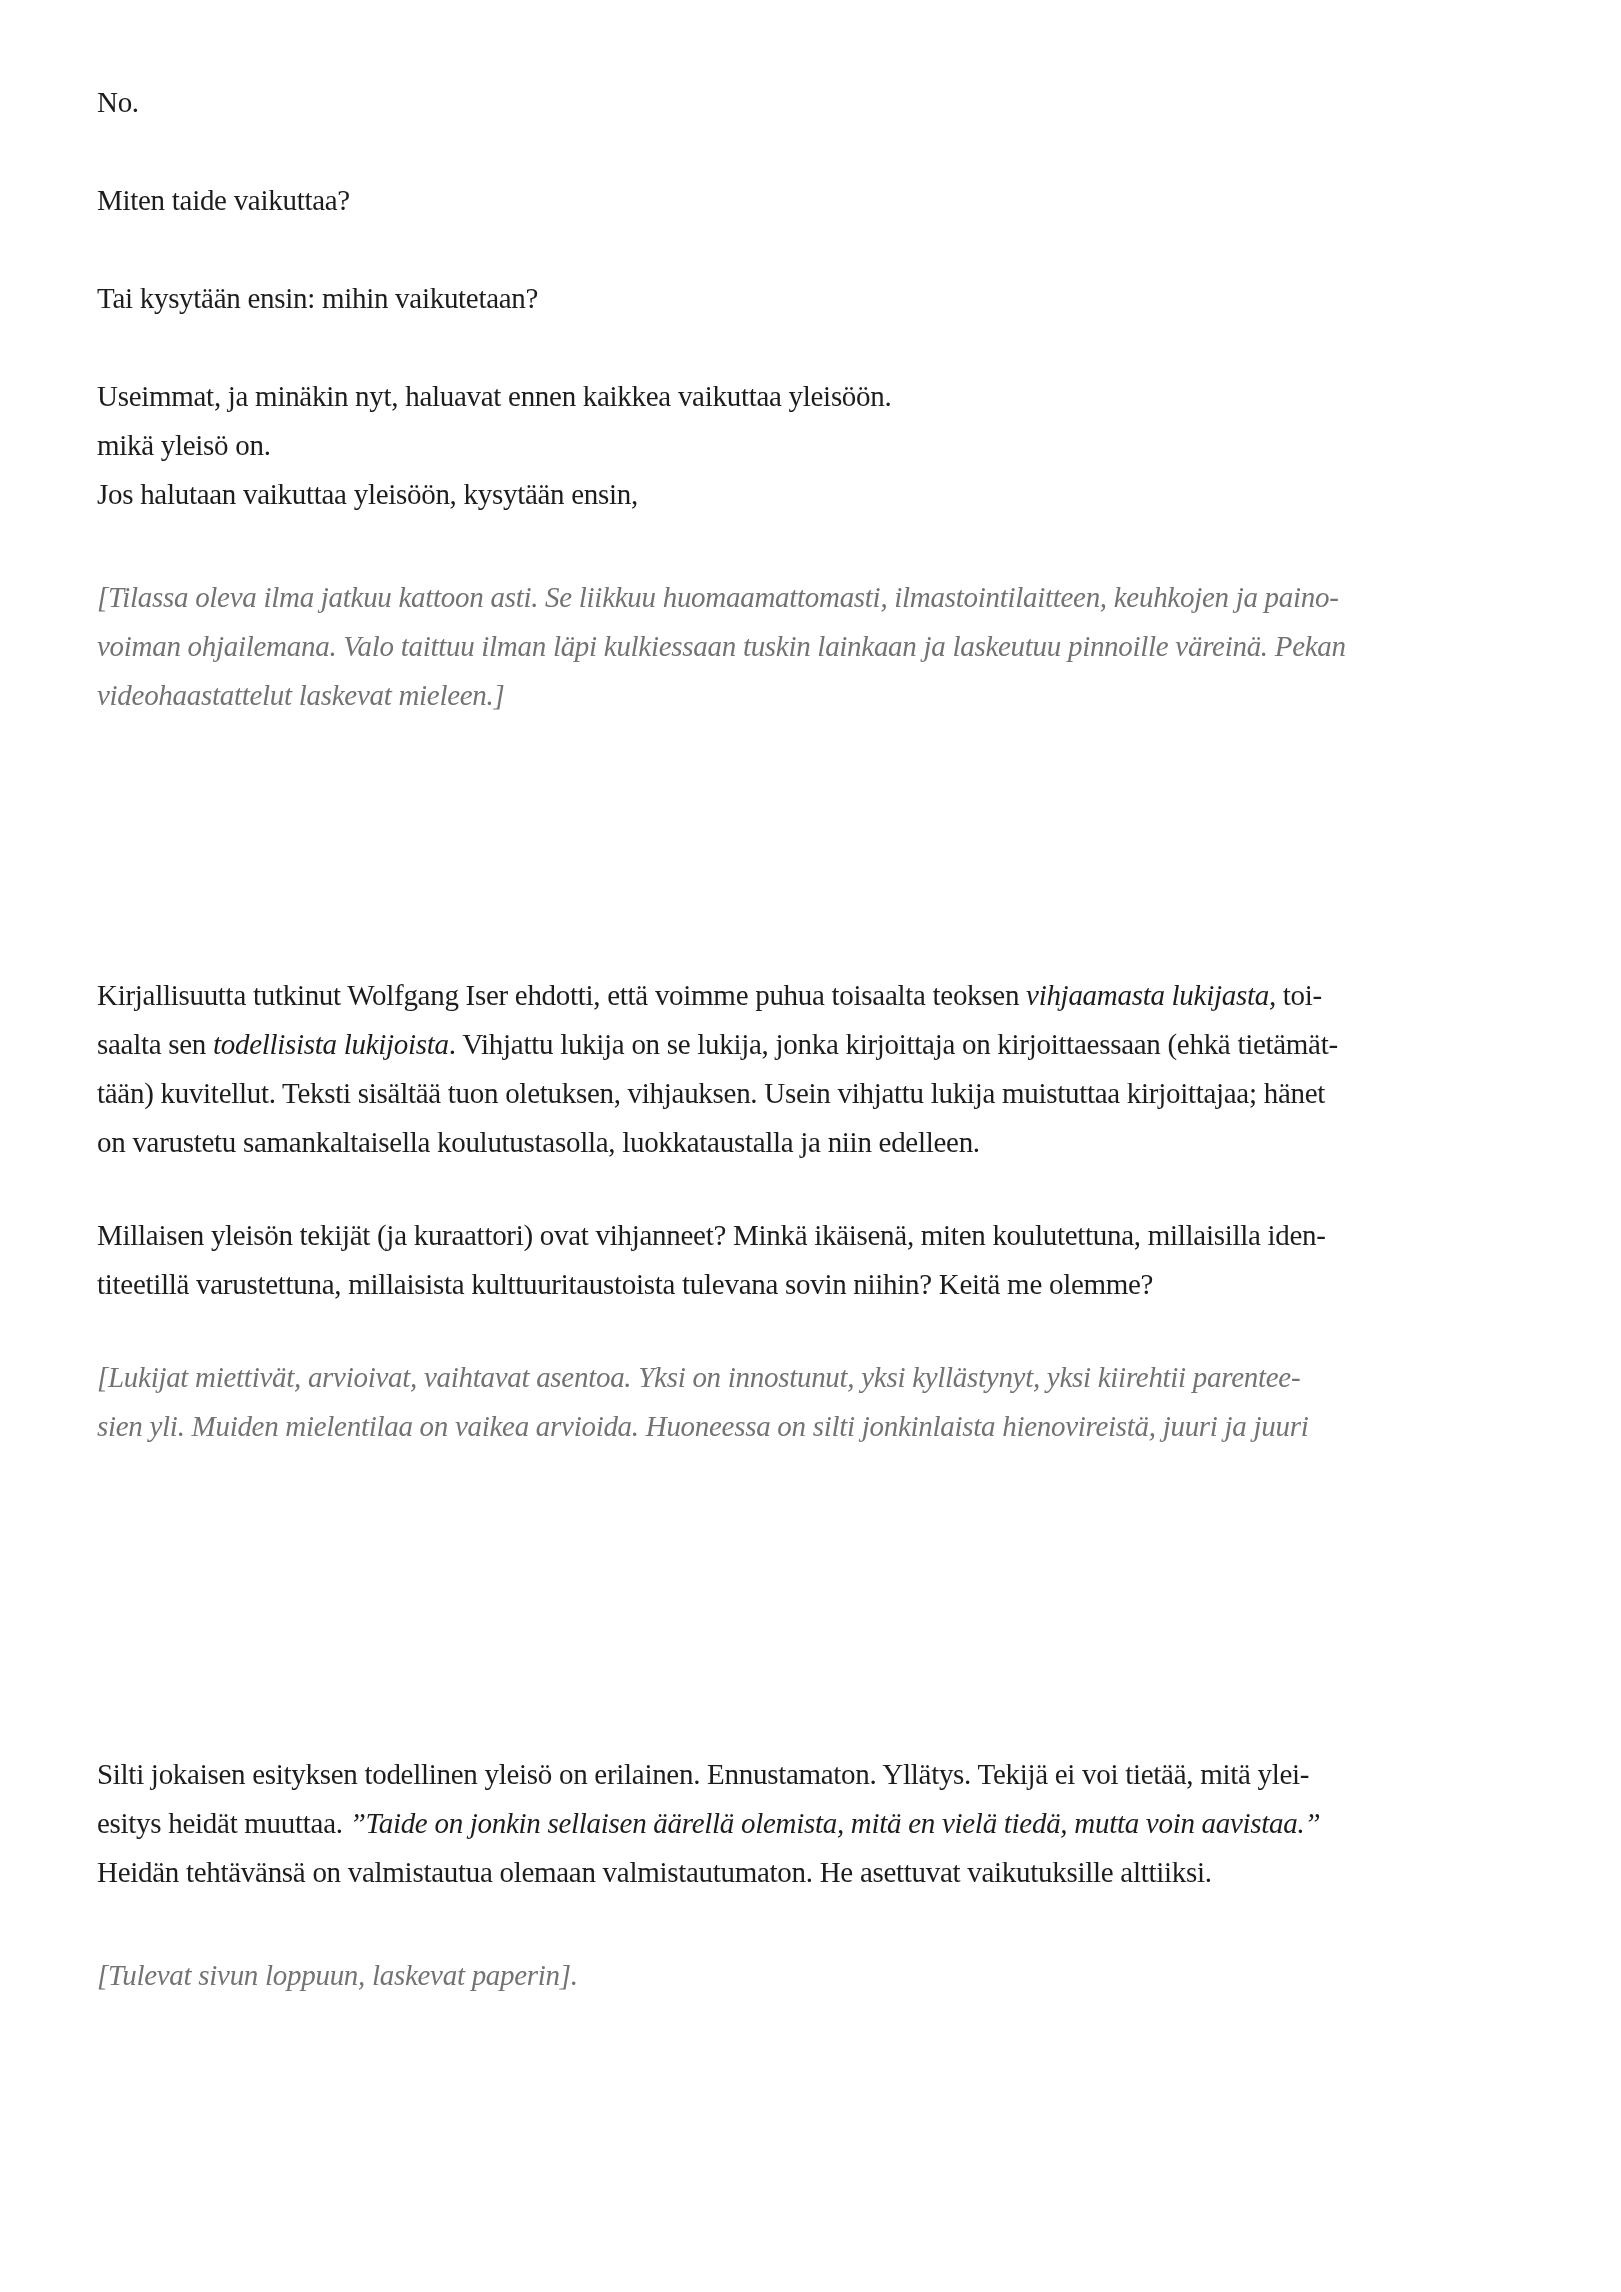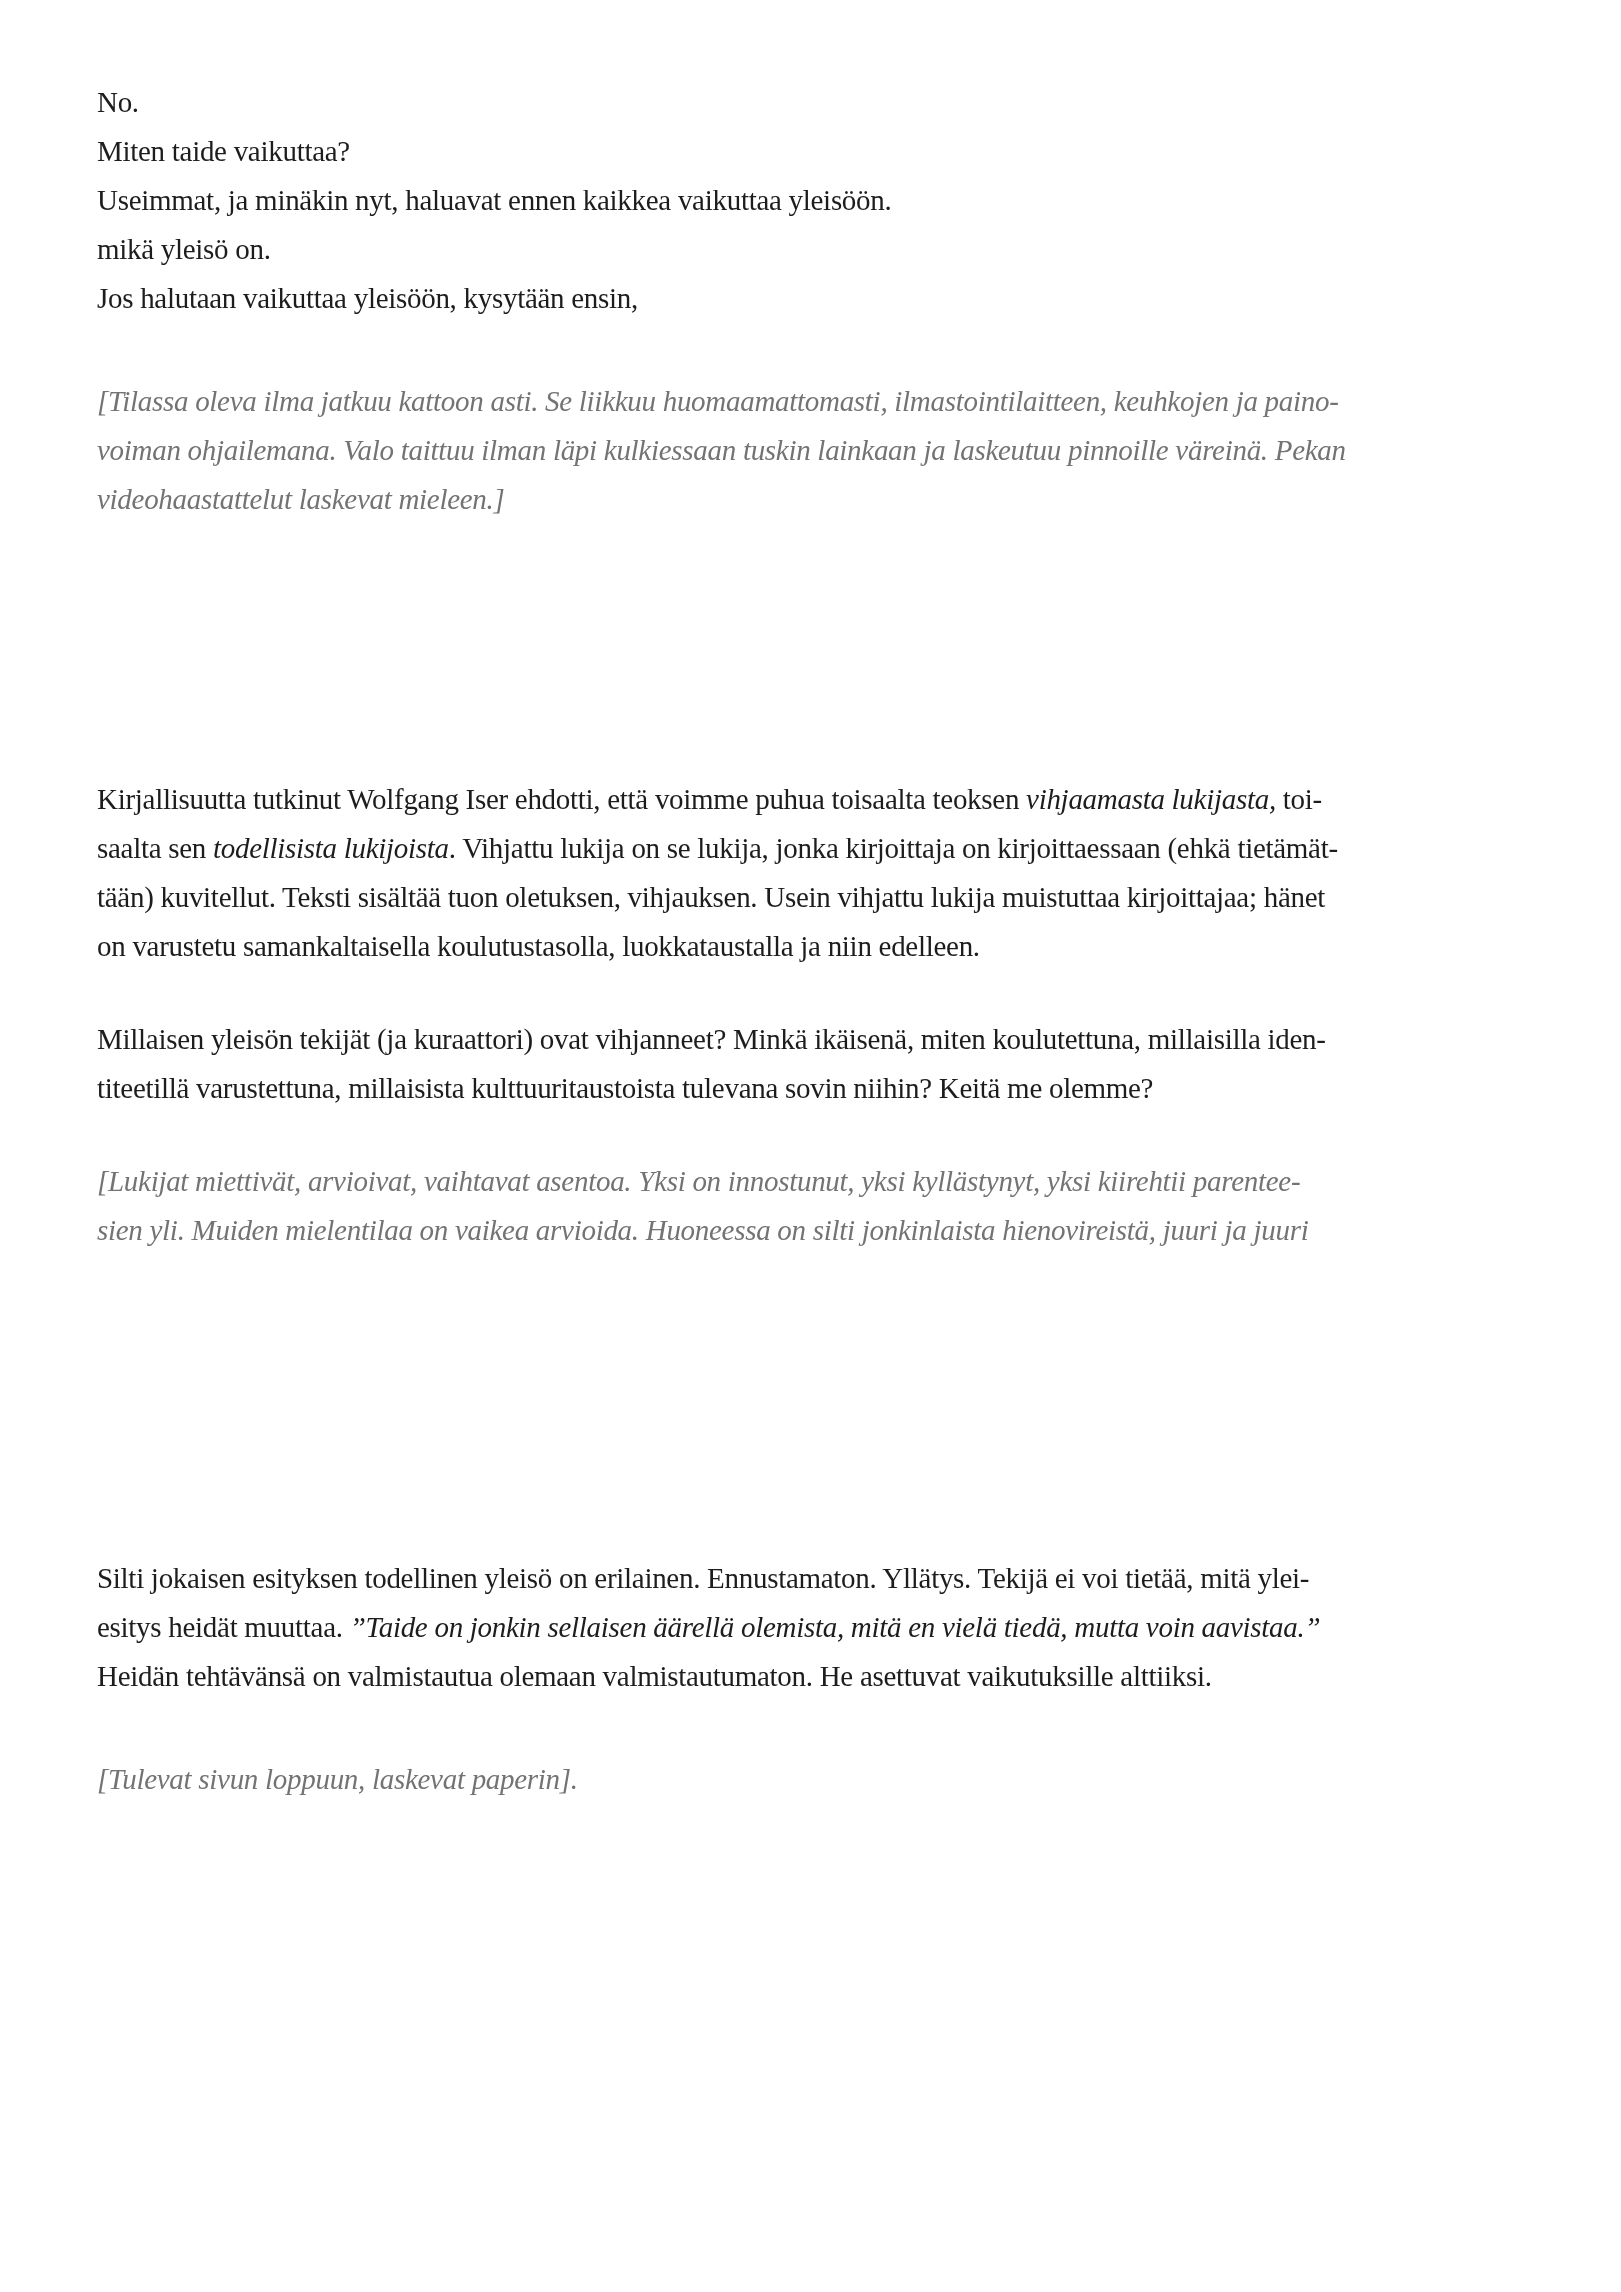--- a/index.html
+++ b/index.html
@@ -24,38 +24,41 @@
     color: #1e1c1c;
   }
   .block { margin: 0; }
   .line { white-space: nowrap; }
   .red {
     color: #737373;
     font-style: italic;
   }
   .it { font-style: italic; }
   .m45  { margin-top: 44px; }
-  .m50  { }
+  .m50  { margin-top: 49px; }
   .m55  { margin-top: 54px; }
   .m256 { margin-top: 251px; }
   .m305 { margin-top: 299px; }
 </style>
 </head>
 <body>
 
 <div class="page">
 
   <div class="block">
     <div class="line">No.</div>
   </div>
 
   <div class="block m50">
     <div class="line">Miten taide vaikuttaa?</div>
   </div>
 
+  <div class="block m50">
+    <div class="line">Tai kysytään ensin: mihin vaikutetaan?</div>
+  </div>
 
   <div class="block m50">
     <div class="line">Useimmat, ja minäkin nyt, haluavat ennen kaikkea vaikuttaa yleisöön.</div>
     <div class="line">mikä yleisö on.</div>
     <div class="line">Jos halutaan vaikuttaa yleisöön, kysytään ensin,</div>
   </div>
 
   <div class="block red m55">
     <div class="line">[Tilassa oleva ilma jatkuu kattoon asti. Se liikkuu huomaamattomasti, ilmastointilaitteen, keuhkojen ja paino-</div>
     <div class="line">voiman ohjailemana. Valo taittuu ilman läpi kulkiessaan tuskin lainkaan ja laskeutuu pinnoille väreinä. Pekan</div>

